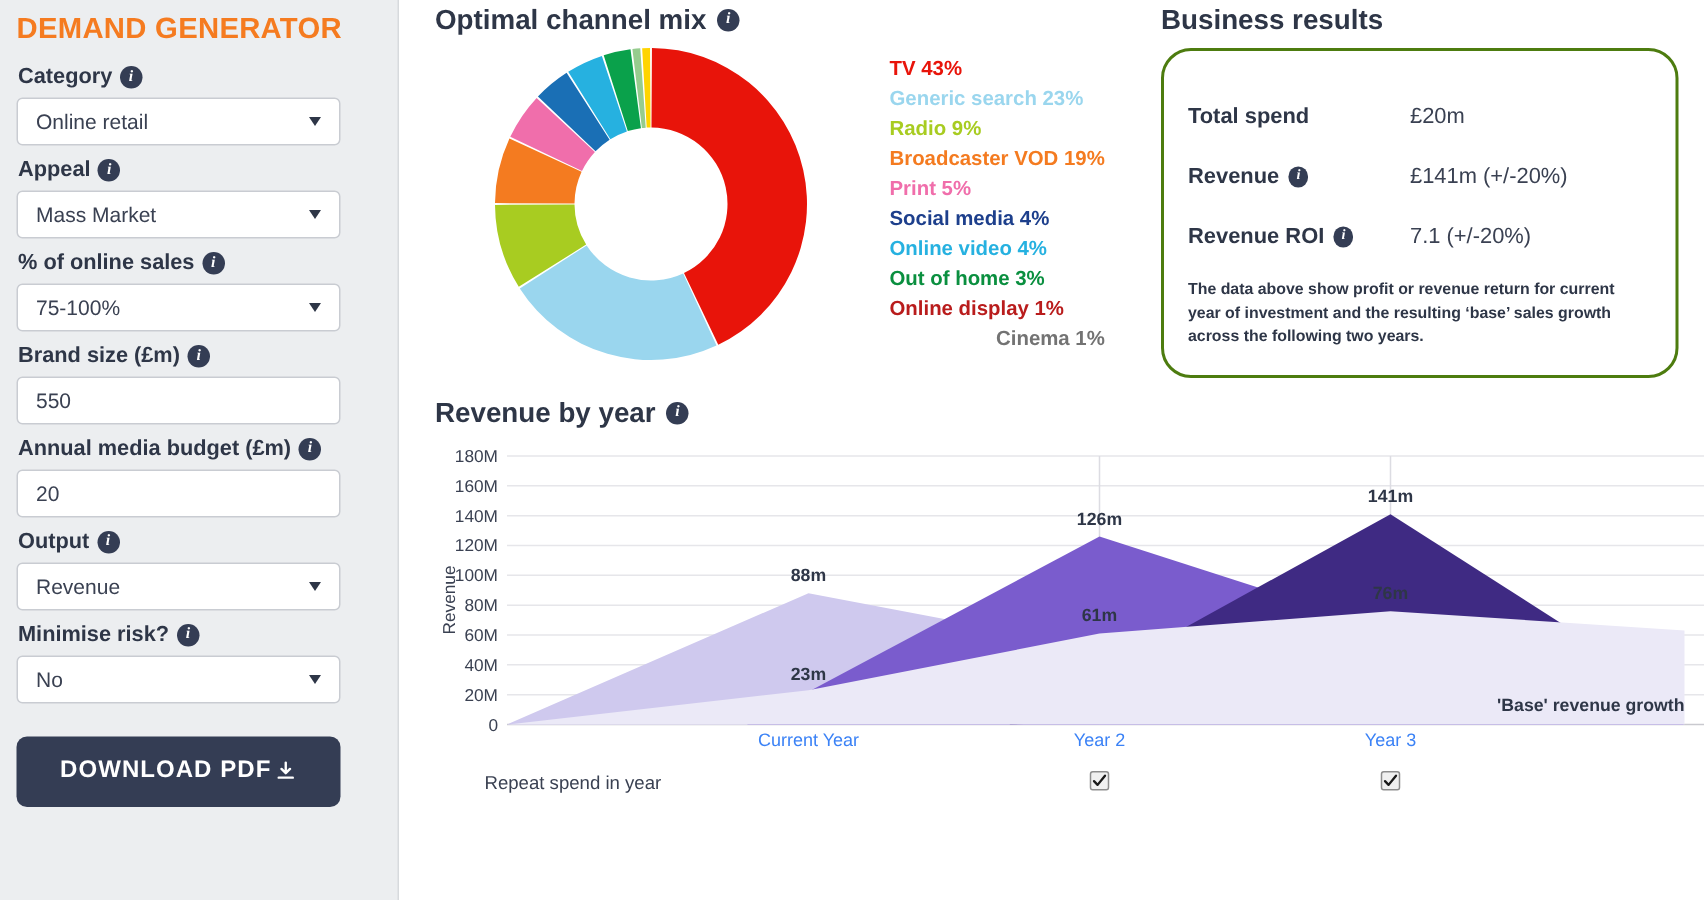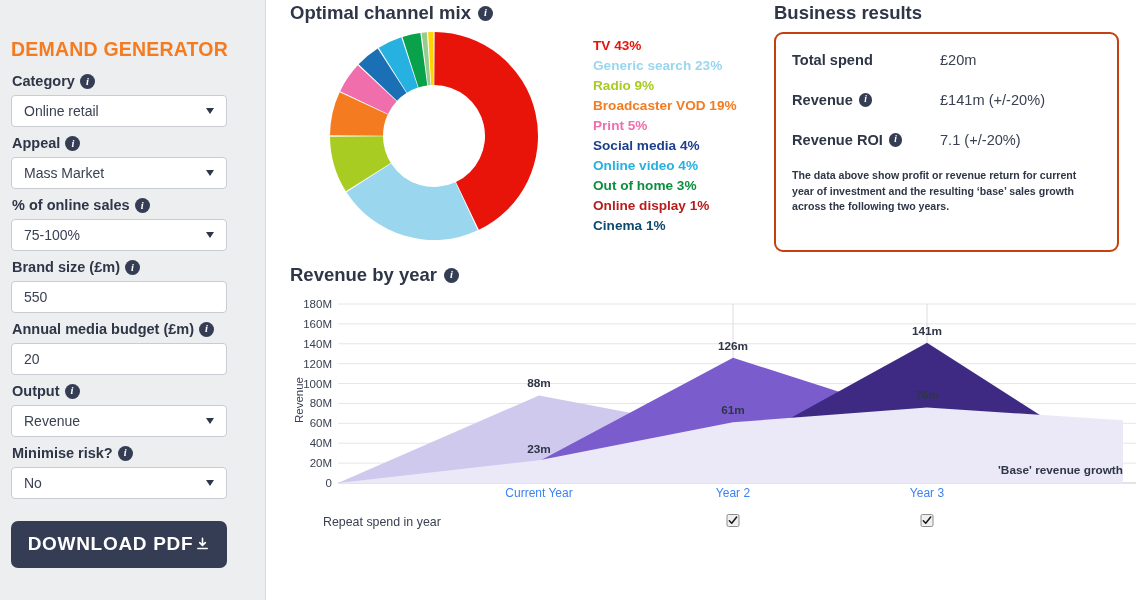--- a/index.html
+++ b/index.html
@@ -26,21 +26,20 @@
     border-right: 1px solid #d7dadd;
     padding: 0 11px;
   }
   #app-title {
     font-size: 19.5px;
     font-weight: bold;
     color: #f57b20;
     letter-spacing: 0.2px;
     padding: 8px 0 4px 0;
     white-space: nowrap;
-    margin-top: 30px;
   }
   .field-group { margin-bottom: 2px; }
   .field-label {
     font-size: 14.5px;
     font-weight: bold;
     color: #2e3647;
     margin: 9px 0 5px 1px;
     display: flex;
     align-items: center;
     gap: 5px;
@@ -72,21 +71,21 @@
     margin-right: 4px;
   }
   #download-btn {
     margin-top: 22px;
     width: 216px;
     height: 47px;
     background: #343d54;
     border: none;
     border-radius: 7px;
     color: #ffffff;
-    font-size: 19px;
+    font-size: 16px;
     font-weight: bold;
     letter-spacing: 0.7px;
     display: flex;
     align-items: center;
     justify-content: center;
     gap: 1px;
     cursor: pointer;
     font-family: "Liberation Sans", sans-serif;
   }
   #download-btn .dl-icon { margin-left: 1px; display: flex; }
@@ -141,23 +140,23 @@
     line-height: 20px;
     white-space: nowrap;
   }
 
   
   #business { position: absolute; left: 508px; top: 2px; width: 348px; }
   #results-card {
     position: absolute;
     left: 0; top: 30px;
     width: 345px; height: 220px;
-    border: 2px solid #c2410c;
-    border-radius: 9px;
-    padding: 18px 16px 0 16px;
+    border: 2px solid #4d7c0f;
+    border-radius: 20px;
+    padding: 36px 16px 0 16px;
   }
   .res-row {
     display: flex;
     align-items: flex-start;
     margin-bottom: 23px;
   }
   .res-label {
     width: 148px;
     font-size: 14.6px;
     font-weight: bold;
@@ -348,21 +347,21 @@
       <div id="legend">
           <div class="legend-row" style="color: rgb(232, 20, 10);">TV 43%</div>
           <div class="legend-row" style="color: rgb(154, 214, 238);">Generic search 23%</div>
           <div class="legend-row" style="color: rgb(168, 204, 33);">Radio 9%</div>
           <div class="legend-row" style="color: rgb(244, 123, 32);">Broadcaster VOD 19%</div>
           <div class="legend-row" style="color: rgb(240, 110, 171);">Print 5%</div>
           <div class="legend-row" style="color: rgb(29, 63, 140);">Social media 4%</div>
           <div class="legend-row" style="color: rgb(38, 177, 224);">Online video 4%</div>
           <div class="legend-row" style="color: rgb(10, 143, 63);">Out of home 3%</div>
           <div class="legend-row" style="color: #b91c1c;">Online display 1%</div>
-          <div class="legend-row" style="color: #0c4a6e;">Cinema 1%</div>
+          <div class="legend-row" style="color: #737373; text-align: right;">Cinema 1%</div>
         </div>
     </section>
 
     <section id="business">
       <div class="panel-title">Business results</div>
 
       <div id="results-card">
 
         <div class="res-row">
           <div class="res-label">

